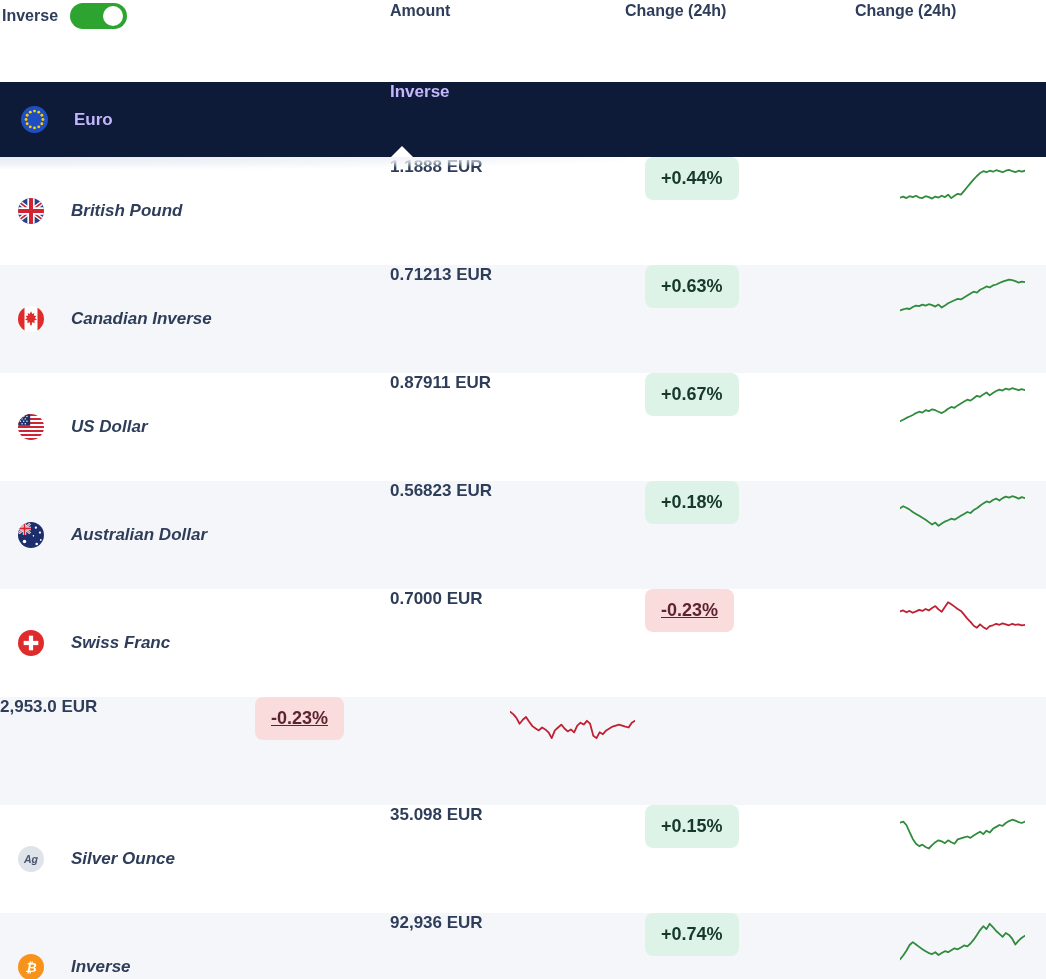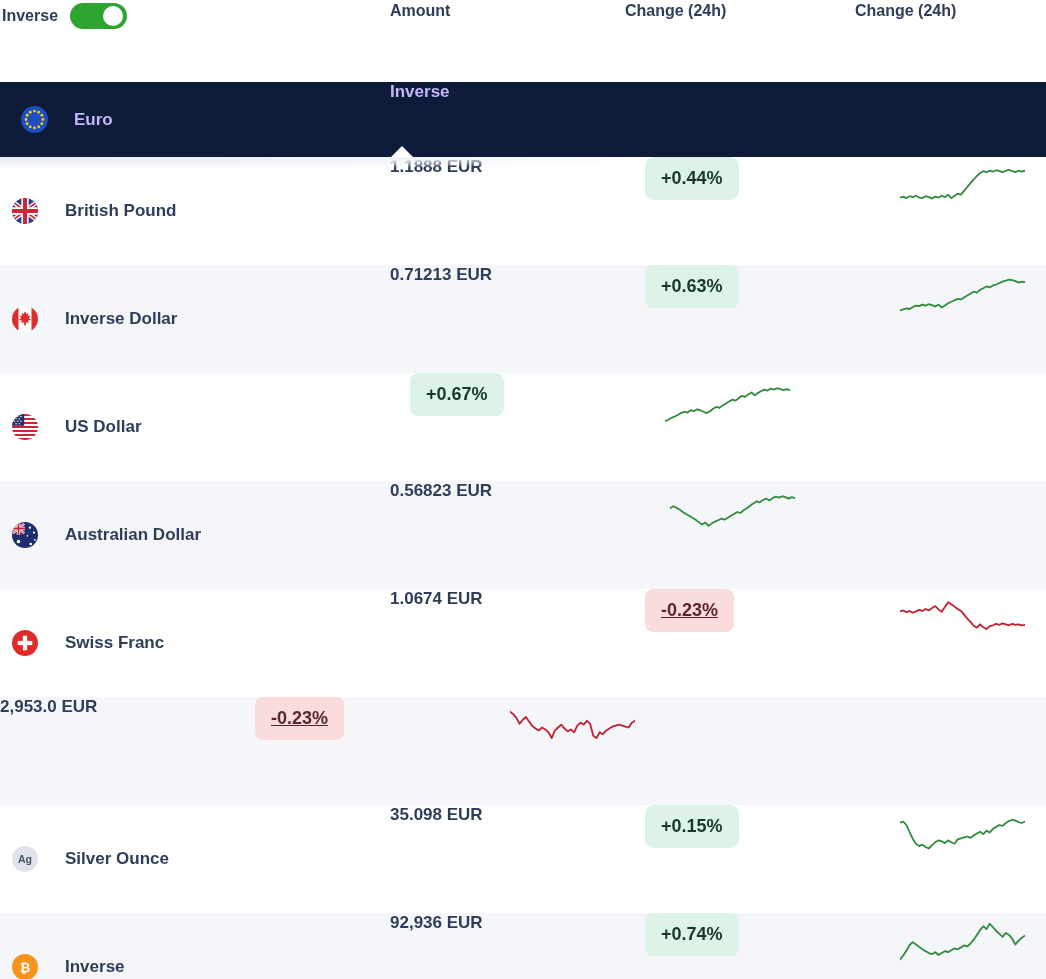--- a/index.html
+++ b/index.html
@@ -29,21 +29,21 @@
   .euro-header{position:relative;margin-top:52px;height:75px;background:var(--accent-navy);
                color:#c4b5fd;font-size:17px;font-weight:bold;}
   .euro-header .col-name{padding-left:21px;}
   .euro-header .flag{margin-right:26px;}
   .notch{position:absolute;bottom:0;left:391px;width:0;height:0;
          border-left:11px solid transparent;border-right:11px solid transparent;border-bottom:11px solid #fff;}
 
   
   .row{position:relative;height:108px;background:var(--row-bg);font-size:17px;font-weight:bold;cursor:pointer;}
   .row:nth-child(even){background:var(--row-alt-bg);}
-  .row .col-name{padding-left:12px;}
+  .row .col-name{padding-left:18px;font-style:italic;}
   .row .flag{margin-right:27px;}
   .row:first-child .shade{position:absolute;top:0;left:0;width:60%;height:12px;pointer-events:none;
        background:radial-gradient(ellipse at left top,#e7eaf1 0%,#f2f4f8 45%,rgba(255,255,255,0) 78%);}
   .flag{display:inline-flex;width:26px;height:26px;flex:0 0 26px;}
   .euro-header .flag{width:27px;height:27px;flex:0 0 27px;}
   .flag svg{width:100%;height:100%;}
 
   .badge{display:inline-block;margin-left:20px;padding:11px 16px;border-radius:8px;font-size:18px;font-weight:bold;}
   .badge.up{background:var(--badge-up-bg);color:var(--badge-up-text);}
   .badge.down{background:var(--badge-down-bg);color:var(--badge-down-text);text-decoration:underline;}
@@ -135,21 +135,21 @@
                 <circle cx="16" cy="16" r="16"></circle>
               </clipPath>
     <g clip-path="url(#cca)">
                 <rect width="32" height="32" fill="#fff"></rect>
       <rect x="0" y="0" width="8" height="32" fill="#e02b2b"></rect>
                 <rect x="24" y="0" width="8" height="32" fill="#e02b2b"></rect>
       <path fill="#e02b2b" d="M16 6.5 L17.6 9.8 L20.2 8.6 L19.4 11.6 L22.8 12.2 L20.6 14.8 L23.4 16.8 L20 17.8 L20.6 20.8 L17.2 20 L17 23.8 L15 23.8 L14.8 20 L11.4 20.8 L12 17.8 L8.6 16.8 L11.4 14.8 L9.2 12.2 L12.6 11.6 L11.8 8.6 L14.4 9.8 Z"></path>
     </g>
             </svg>
 </span>
-      <span class="cname">Inverse Dollar</span>
+      <span class="cname">Canadian Inverse</span>
     </div>
     <div class="col-amount"><span class="amount">0.71213 EUR</span></div>
     <div class="col-change"><span class="badge up">+0.63%</span></div>
     <div class="col-chart">
           <svg class="spark up" viewBox="0 0 125 60">
             <polyline points="0.0,44.4 3.2,43.4 6.4,42.5 9.6,43.0 12.8,41.0 16.0,39.6 19.2,40.1 22.4,38.6 25.6,39.6 28.8,38.2 32.1,39.1 35.3,40.6 38.5,38.6 41.7,41.5 44.9,39.6 48.1,37.2 51.3,35.8 54.5,34.3 57.7,32.9 60.9,33.4 64.1,31.4 67.3,29.5 70.5,27.6 73.7,25.7 76.9,26.6 80.1,23.8 83.3,22.3 86.5,20.4 89.7,21.4 92.9,19.4 96.2,18.5 99.4,17.0 102.6,15.6 105.8,14.6 109.0,13.7 112.2,14.2 115.4,15.1 118.6,16.6 121.8,15.6 125.0,16.1"></polyline>
           </svg>
         </div>
   </div>
 
@@ -183,20 +183,21 @@
         <circle cx="7" cy="9" r=".9"></circle>
                   <circle cx="11" cy="9" r=".9"></circle>
                   <circle cx="5" cy="12" r=".9"></circle>
                   <circle cx="9" cy="12" r=".9"></circle>
                 </g>
     </g>
             </svg>
 </span>
       <span class="cname">US Dollar</span>
     </div>
+    <div class="col-amount"><span class="amount">0.87911 EUR</span></div>
     <div class="col-change"><span class="badge up">+0.67%</span></div>
     <div class="col-chart">
           <svg class="spark up" viewBox="0 0 125 60">
             <polyline points="0.0,47.3 3.2,45.8 6.4,43.9 9.6,42.5 12.8,41.0 16.0,39.1 19.2,37.7 22.4,38.6 25.6,36.2 28.8,37.2 32.1,35.3 35.3,36.2 38.5,37.7 41.7,39.1 44.9,37.2 48.1,34.8 51.3,32.9 54.5,33.8 57.7,31.4 60.9,29.5 64.1,27.6 67.3,25.7 70.5,26.6 73.7,24.2 76.9,21.8 80.1,22.8 83.3,20.4 86.5,18.5 89.7,21.4 92.9,19.0 96.2,17.0 99.4,15.6 102.6,16.6 105.8,14.6 109.0,15.6 112.2,14.2 115.4,15.1 118.6,16.1 121.8,15.1 125.0,16.1"></polyline>
           </svg>
         </div>
   </div>
 
   <div class="row cols">
     <div class="shade"></div>
@@ -221,40 +222,41 @@
         <circle cx="23" cy="27" r="1.6"></circle>
                   <circle cx="28" cy="22" r="1.1"></circle>
                   <circle cx="19" cy="17" r="1"></circle>
                 </g>
     </g>
             </svg>
 </span>
       <span class="cname">Australian Dollar</span>
     </div>
     <div class="col-amount"><span class="amount">0.56823 EUR</span></div>
+    <div class="col-change"><span class="badge up">+0.18%</span></div>
     <div class="col-chart">
           <svg class="spark up" viewBox="0 0 125 60">
             <polyline points="0.0,26.2 3.2,24.2 6.4,25.7 9.6,27.6 12.8,30.0 16.0,31.9 19.2,33.8 22.4,35.8 25.6,37.7 28.8,40.1 32.1,42.5 35.3,40.6 38.5,43.9 41.7,41.5 44.9,39.6 48.1,38.2 51.3,36.7 54.5,37.7 57.7,35.8 60.9,33.8 64.1,31.9 67.3,30.0 70.5,31.0 73.7,28.1 76.9,26.2 80.1,23.8 83.3,21.4 86.5,19.4 89.7,20.4 92.9,18.0 96.2,16.6 99.4,18.5 102.6,16.1 105.8,14.6 109.0,15.6 112.2,14.2 115.4,15.1 118.6,16.6 121.8,15.1 125.0,16.1"></polyline>
           </svg>
         </div>
   </div>
 
   <div class="row cols">
     <div class="shade"></div>
     <div class="col-name">
       <span class="flag">
   <svg viewBox="0 0 32 32">
               <circle cx="16" cy="16" r="16" fill="#e02b2b"></circle>
     <rect x="13.4" y="7" width="5.2" height="18" fill="#fff"></rect>
     <rect x="7" y="13.4" width="18" height="5.2" fill="#fff"></rect>
             </svg>
 </span>
       <span class="cname">Swiss Franc</span>
     </div>
-    <div class="col-amount"><span class="amount">1.0674 EUR</span></div>
+    <div class="col-amount"><span class="amount">0.7000 EUR</span></div>
     <div class="col-change"><span class="badge down">-0.23%</span></div>
     <div class="col-chart">
           <svg class="spark down" viewBox="0 0 125 60">
             <polyline points="0.0,21.4 3.2,20.4 6.4,22.3 9.6,20.9 12.8,22.8 16.0,21.4 19.2,19.9 22.4,20.9 25.6,19.0 28.8,20.4 32.1,18.0 35.3,16.1 38.5,19.4 41.7,21.8 44.9,17.0 48.1,12.2 51.3,14.2 54.5,16.6 57.7,19.0 60.9,20.9 64.1,24.7 67.3,28.6 70.5,31.9 73.7,35.8 76.9,37.7 80.1,34.3 83.3,37.2 86.5,39.1 89.7,36.2 92.9,35.3 96.2,33.8 99.4,34.8 102.6,33.4 105.8,34.3 109.0,35.3 112.2,33.8 115.4,34.8 118.6,34.3 121.8,35.3 125.0,34.8"></polyline>
           </svg>
         </div>
   </div>
 
   <div class="row cols">
     <div class="shade"></div>

